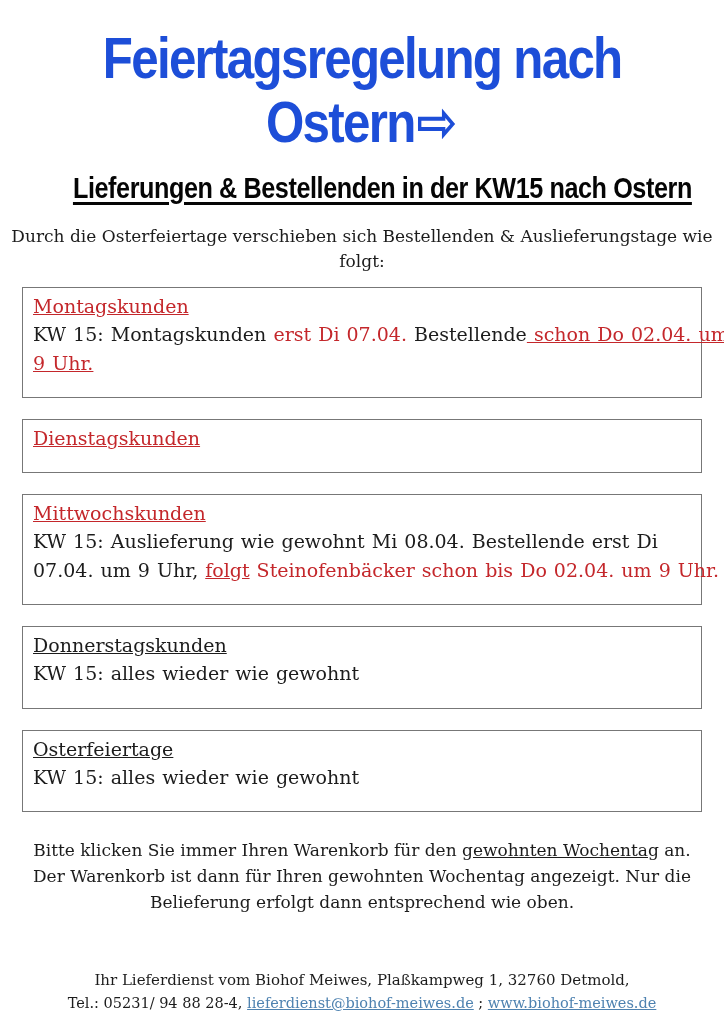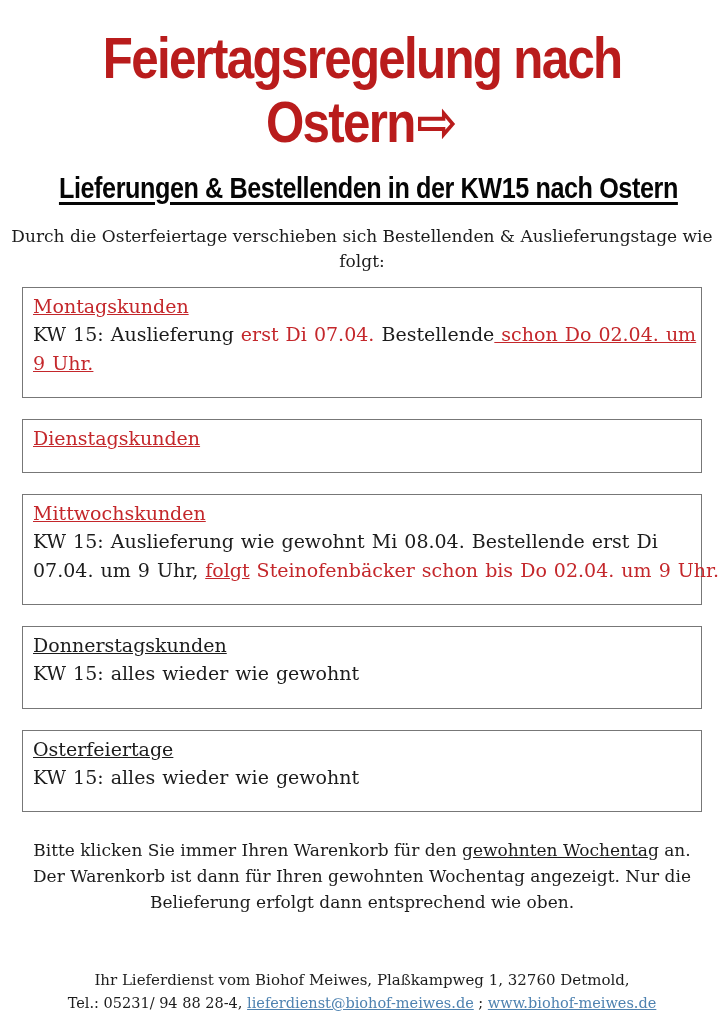--- a/index.html
+++ b/index.html
@@ -22,35 +22,36 @@
 
   
   h1 {
     margin: 0;
     text-align: center;
     font-family: "Liberation Sans", "DejaVu Sans", sans-serif;
     font-weight: bold;
     font-size: 58px;
     line-height: 64px;
     letter-spacing: -2px;
-    color: #b91c1c;
+    color: #1d4ed8;
   }
   .trow { display: block; text-align: center; }
   .tline { display: inline-block; transform: scaleX(0.85); transform-origin: center; white-space: nowrap; }
   .arrow { letter-spacing: 0; font-weight: bold; padding-left: 2px; }
 
   
   .subtitle {
     margin-top: 16px;
     text-align: center;
     font-family: "Liberation Sans", "DejaVu Sans", sans-serif;
     font-weight: bold;
     font-size: 30px;
     line-height: 36px;
     color: #050505;
+    padding-left: 14px;
   }
   .subtitle .sline {
     display: inline-block;
     transform: scaleX(0.84);
     transform-origin: center;
     white-space: nowrap;
     letter-spacing: -0.5px;
     text-decoration: underline;
     text-decoration-thickness: 3px;
     text-underline-offset: 4px;
@@ -116,21 +117,21 @@
     <span class="sline">Lieferungen &amp; Bestellenden in der KW15 nach Ostern</span>
   </div>
 
   <div class="lead">
     <p>Durch die Osterfeiertage verschieben sich Bestellenden &amp; Auslieferungstage wie folgt:</p>
   </div>
 
   <div>
   <section class="box">
     <h3 class="box-title red">Montagskunden</h3>
-    <p class="box-body"><span>KW 15: Auslieferung </span><span class="red">erst Di 07.04.</span><span> Bestellende</span><span class="red u"> schon Do 02.04. um
+    <p class="box-body"><span>KW 15: Montagskunden </span><span class="red">erst Di 07.04.</span><span> Bestellende</span><span class="red u"> schon Do 02.04. um
 9 Uhr.</span></p>
   </section>
 
   <section class="box">
     <h3 class="box-title red">Dienstagskunden</h3>
   </section>
 
   <section class="box">
     <h3 class="box-title red">Mittwochskunden</h3>
     <p class="box-body"><span>KW 15: Auslieferung wie gewohnt Mi 08.04. Bestellende erst Di

